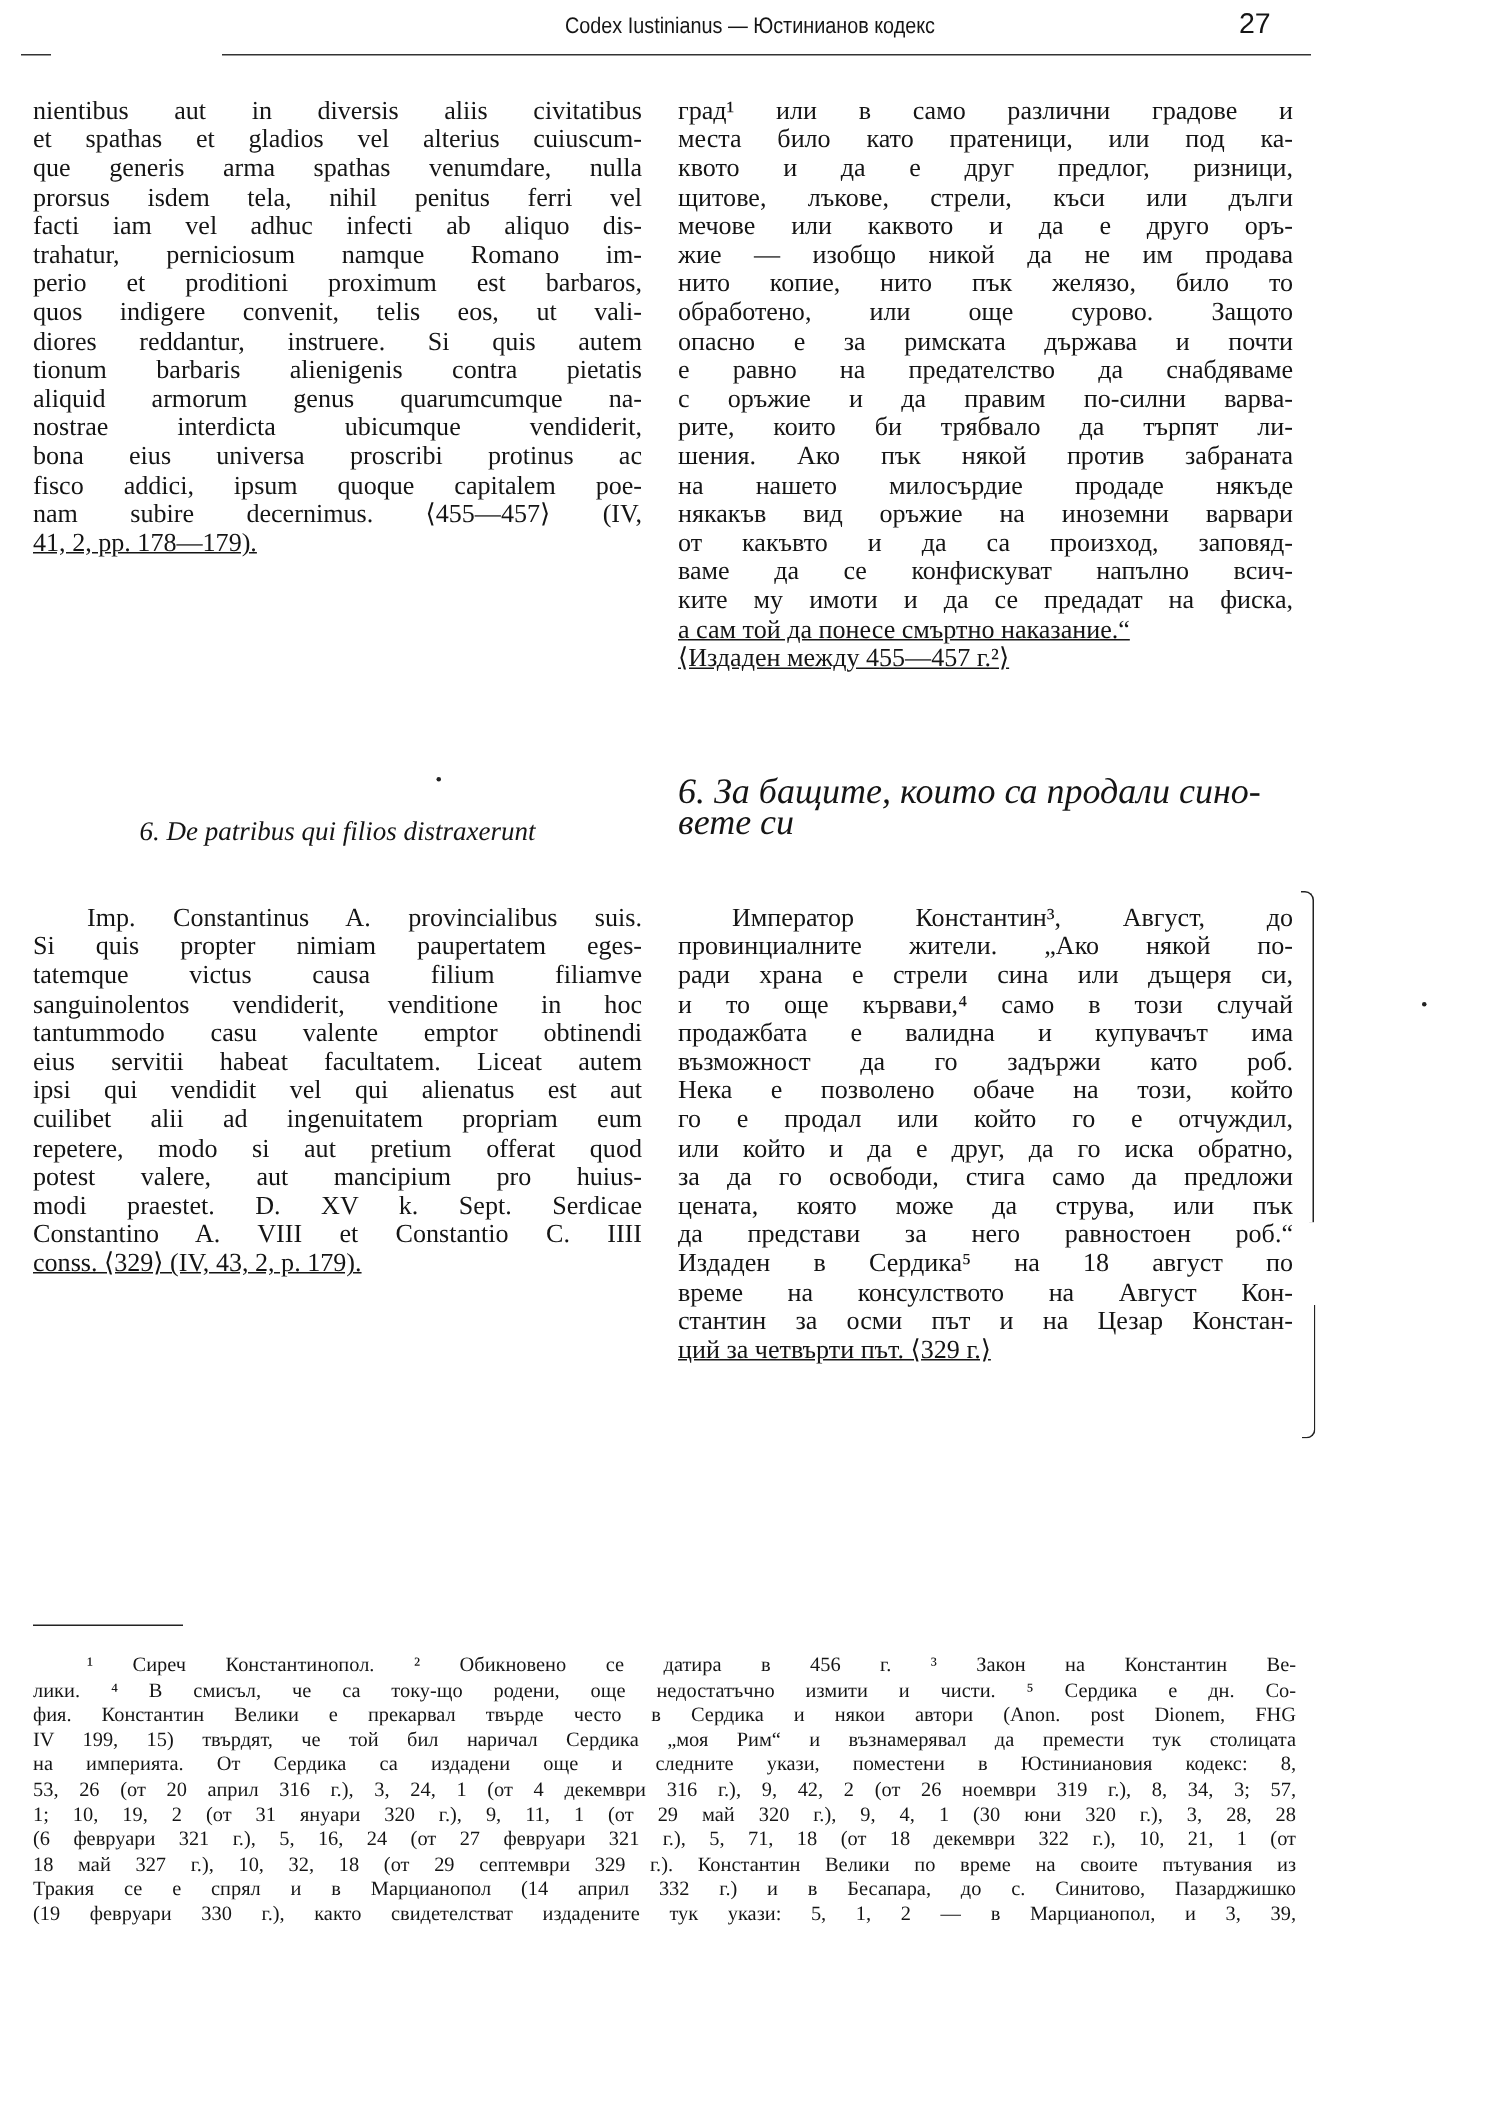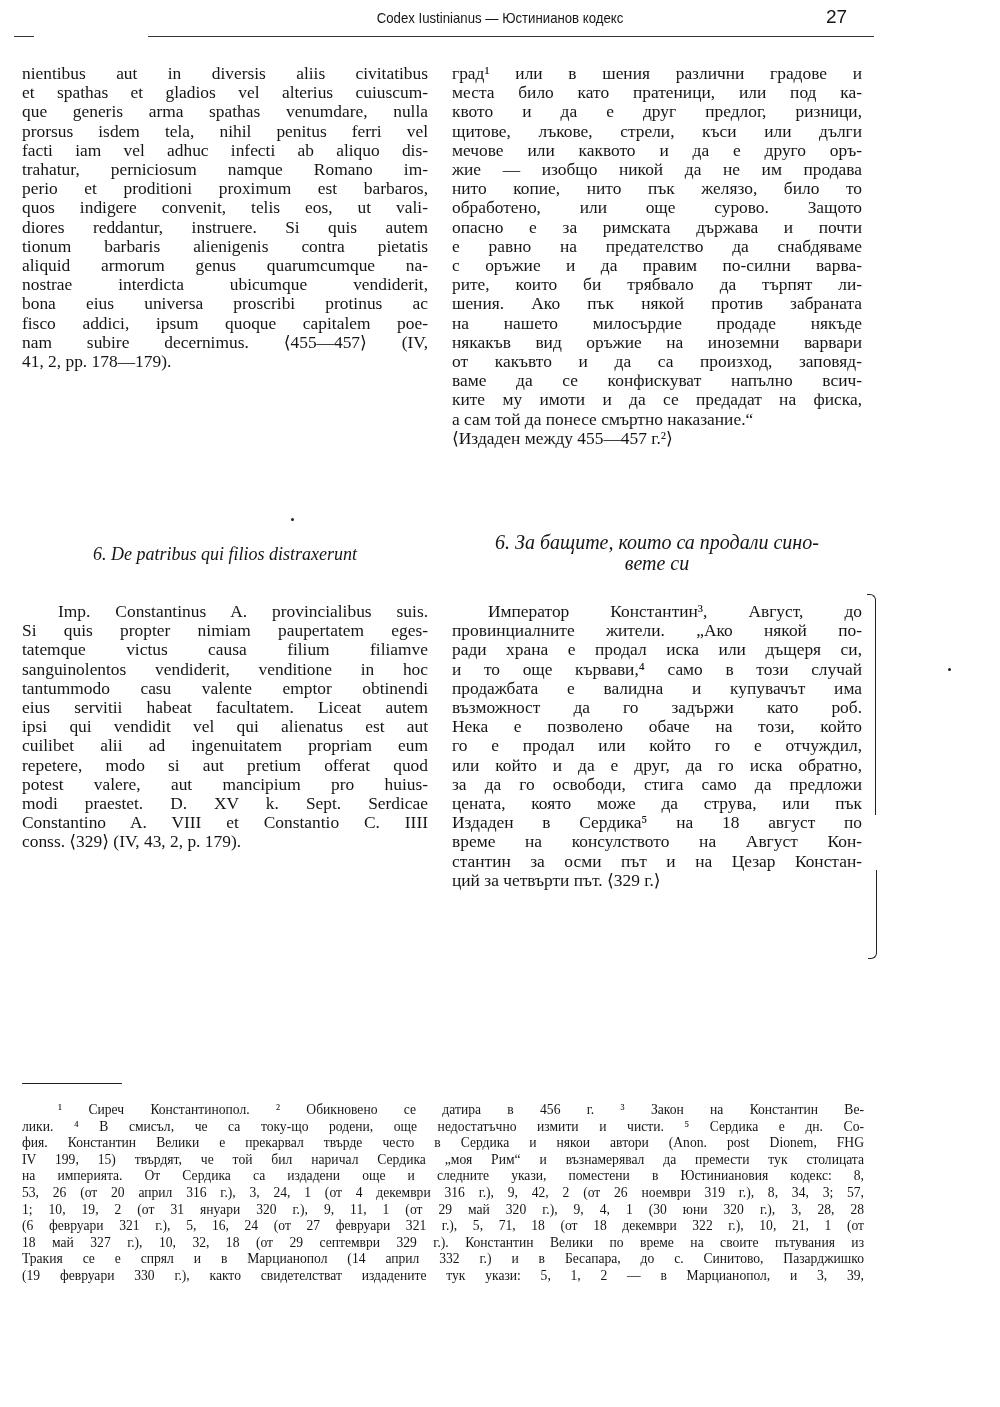--- a/index.html
+++ b/index.html
@@ -23,30 +23,30 @@
     font-size: 19px;
   }
   .rule-short { position: absolute; top: 36px; left: 14px; width: 20px; height: 1px; background: #333; }
   .rule-long  { position: absolute; top: 36px; left: 148px; width: 726px; height: 1px; background: #333; }
 
   .col {
     position: absolute; font-size: 17.4px; line-height: 19.2px;
     text-align: justify;
   }
   .col .line { display: block; text-align: justify; text-align-last: justify; white-space: nowrap; }
-  .col .line.last { text-align-last: left; }
+  .col .line.last { text-align-last: left; text-decoration: underline; }
   .left-col { left: 22px; width: 406px; }
   .right-col { left: 452px; width: 410px; }
   .block1-left { top: 64px; }
   .block1-right { top: 64px; }
   .heading-left {
     position: absolute; left: 22px; width: 406px; top: 544px; font-size: 18px; font-style: italic; text-align: center;
   }
   .heading-right {
-    position: absolute; left: 452px; width: 410px; top: 532px; font-size: 20px; font-style: italic; text-align: center; line-height: 21px;
+    position: absolute; left: 452px; width: 410px; top: 518px; font-size: 24px; font-style: italic; text-align: left; line-height: 21px;
   }
   .block2-left { top: 602px; }
   .block2-right { top: 602px; }
   .indent { padding-left: 36px; }
   .dot { position: absolute; width: 3px; height: 3px; border-radius: 50%; background: #222; }
   .bracket-top {
     position: absolute; left: 867px; top: 594px; width: 8px; height: 220px;
     border-right: 1.5px solid #222; border-top: 1.5px solid #222; border-top-right-radius: 6px;
   }
   .bracket-bottom {
@@ -83,21 +83,21 @@
     <span class="line">diores reddantur, instruere. Si quis autem</span>
     <span class="line">tionum barbaris alienigenis contra pietatis</span>
     <span class="line">aliquid armorum genus quarumcumque na-</span>
     <span class="line">nostrae interdicta ubicumque vendiderit,</span>
     <span class="line">bona eius universa proscribi protinus ac</span>
     <span class="line">fisco addici, ipsum quoque capitalem poe-</span>
     <span class="line">nam subire decernimus. ⟨455—457⟩ (IV,</span>
     <span class="line last">41, 2, pp. 178—179).</span>
   </div>
 <div class="col right-col block1-right" id="s5-bg">
-    <span class="line">град¹ или в шения различни градове и</span>
+    <span class="line">град¹ или в само различни градове и</span>
     <span class="line">места било като пратеници, или под ка-</span>
     <span class="line">квото и да е друг предлог, ризници,</span>
     <span class="line">щитове, лъкове, стрели, къси или дълги</span>
     <span class="line">мечове или каквото и да е друго оръ-</span>
     <span class="line">жие — изобщо никой да не им продава</span>
     <span class="line">нито копие, нито пък желязо, било то</span>
     <span class="line">обработено, или още сурово. Защото</span>
     <span class="line">опасно е за римската държава и почти</span>
     <span class="line">е равно на предателство да снабдяваме</span>
     <span class="line">с оръжие и да правим по-силни варва-</span>
@@ -131,29 +131,30 @@
     <span class="line">cuilibet alii ad ingenuitatem propriam eum</span>
     <span class="line">repetere, modo si aut pretium offerat quod</span>
     <span class="line">potest valere, aut mancipium pro huius-</span>
     <span class="line">modi praestet. D. XV k. Sept. Serdicae</span>
     <span class="line">Constantino A. VIII et Constantio C. IIII</span>
     <span class="line last">conss. ⟨329⟩ (IV, 43, 2, p. 179).</span>
   </div>
 <div class="col right-col block2-right" id="s6-bg">
     <span class="line indent">Император Константин³, Август, до</span>
     <span class="line">провинциалните жители. „Ако някой по-</span>
-    <span class="line">ради храна е продал иска или дъщеря си,</span>
+    <span class="line">ради храна е стрели сина или дъщеря си,</span>
     <span class="line">и то още кървави,⁴ само в този случай</span>
     <span class="line">продажбата е валидна и купувачът има</span>
     <span class="line">възможност да го задържи като роб.</span>
     <span class="line">Нека е позволено обаче на този, който</span>
     <span class="line">го е продал или който го е отчуждил,</span>
     <span class="line">или който и да е друг, да го иска обратно,</span>
     <span class="line">за да го освободи, стига само да предложи</span>
     <span class="line">цената, която може да струва, или пък</span>
+    <span class="line">да представи за него равностоен роб.“</span>
     <span class="line">Издаден в Сердика⁵ на 18 август по</span>
     <span class="line">време на консулството на Август Кон-</span>
     <span class="line">стантин за осми път и на Цезар Констан-</span>
     <span class="line last">ций за четвърти път. ⟨329 г.⟩</span>
   </div>
 
 <div class="bracket-top"></div>
 <div class="bracket-bottom"></div>
 <div class="dot" style="left:948px; top:668px;"></div>
 

